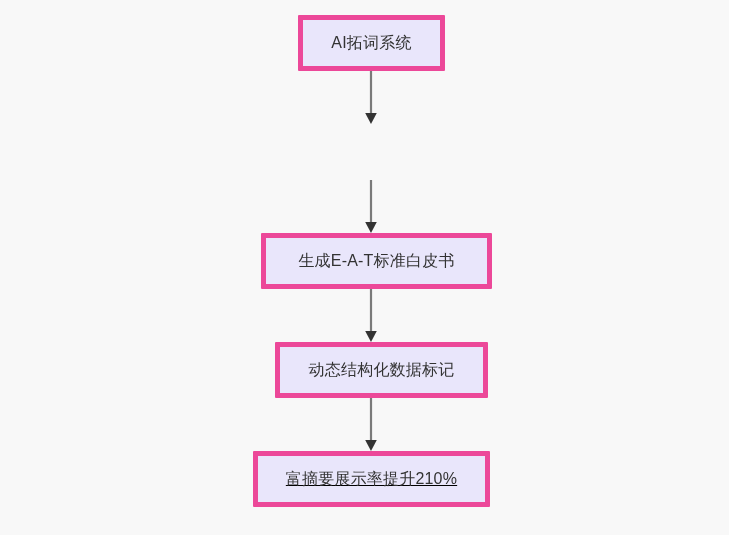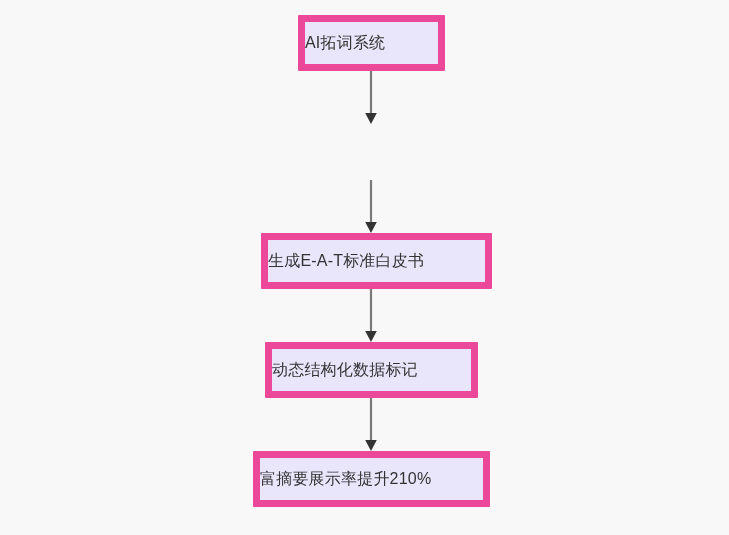--- a/index.html
+++ b/index.html
@@ -15,24 +15,25 @@
   }
   #flowchart-canvas {
     position: relative;
     width: 729px;
     height: 535px;
   }
   .node {
     position: absolute;
     box-sizing: border-box;
     background: #e9e6fb;
-    border: 7px solid #ec4899;
+    border: 5px solid #ec4899;
     border-radius: 1px;
     display: flex;
     align-items: center;
+    justify-content: center;
     text-align: center;
   }
   .node-label {
     color: #333333;
     font-size: 16px;
     line-height: 1.2;
     letter-spacing: 0.2px;
     white-space: nowrap;
   }
   .edge {
@@ -78,21 +79,21 @@
 
   <div class="node" style="left:298px; top:15px; width:147px; height:56px;">
     <span class="node-label">AI拓词系统</span>
   </div>
 
 
   <div class="node" style="left:261px; top:233px; width:231px; height:56px;">
     <span class="node-label">生成E-A-T标准白皮书</span>
   </div>
 
-  <div class="node" style="left:265px; top:342px; width:213px; height:56px;">
+  <div class="node" style="left:275px; top:342px; width:213px; height:56px;">
     <span class="node-label">动态结构化数据标记</span>
   </div>
 
-  <div class="node" style="left:253px; top:451px; width:237px; height:56px;">
+  <div class="node" style="left:253px; top:451px; width:237px; height:56px;text-decoration:underline;">
     <span class="node-label">富摘要展示率提升210%</span>
   </div>
 
 </div>
 
 </body></html>

